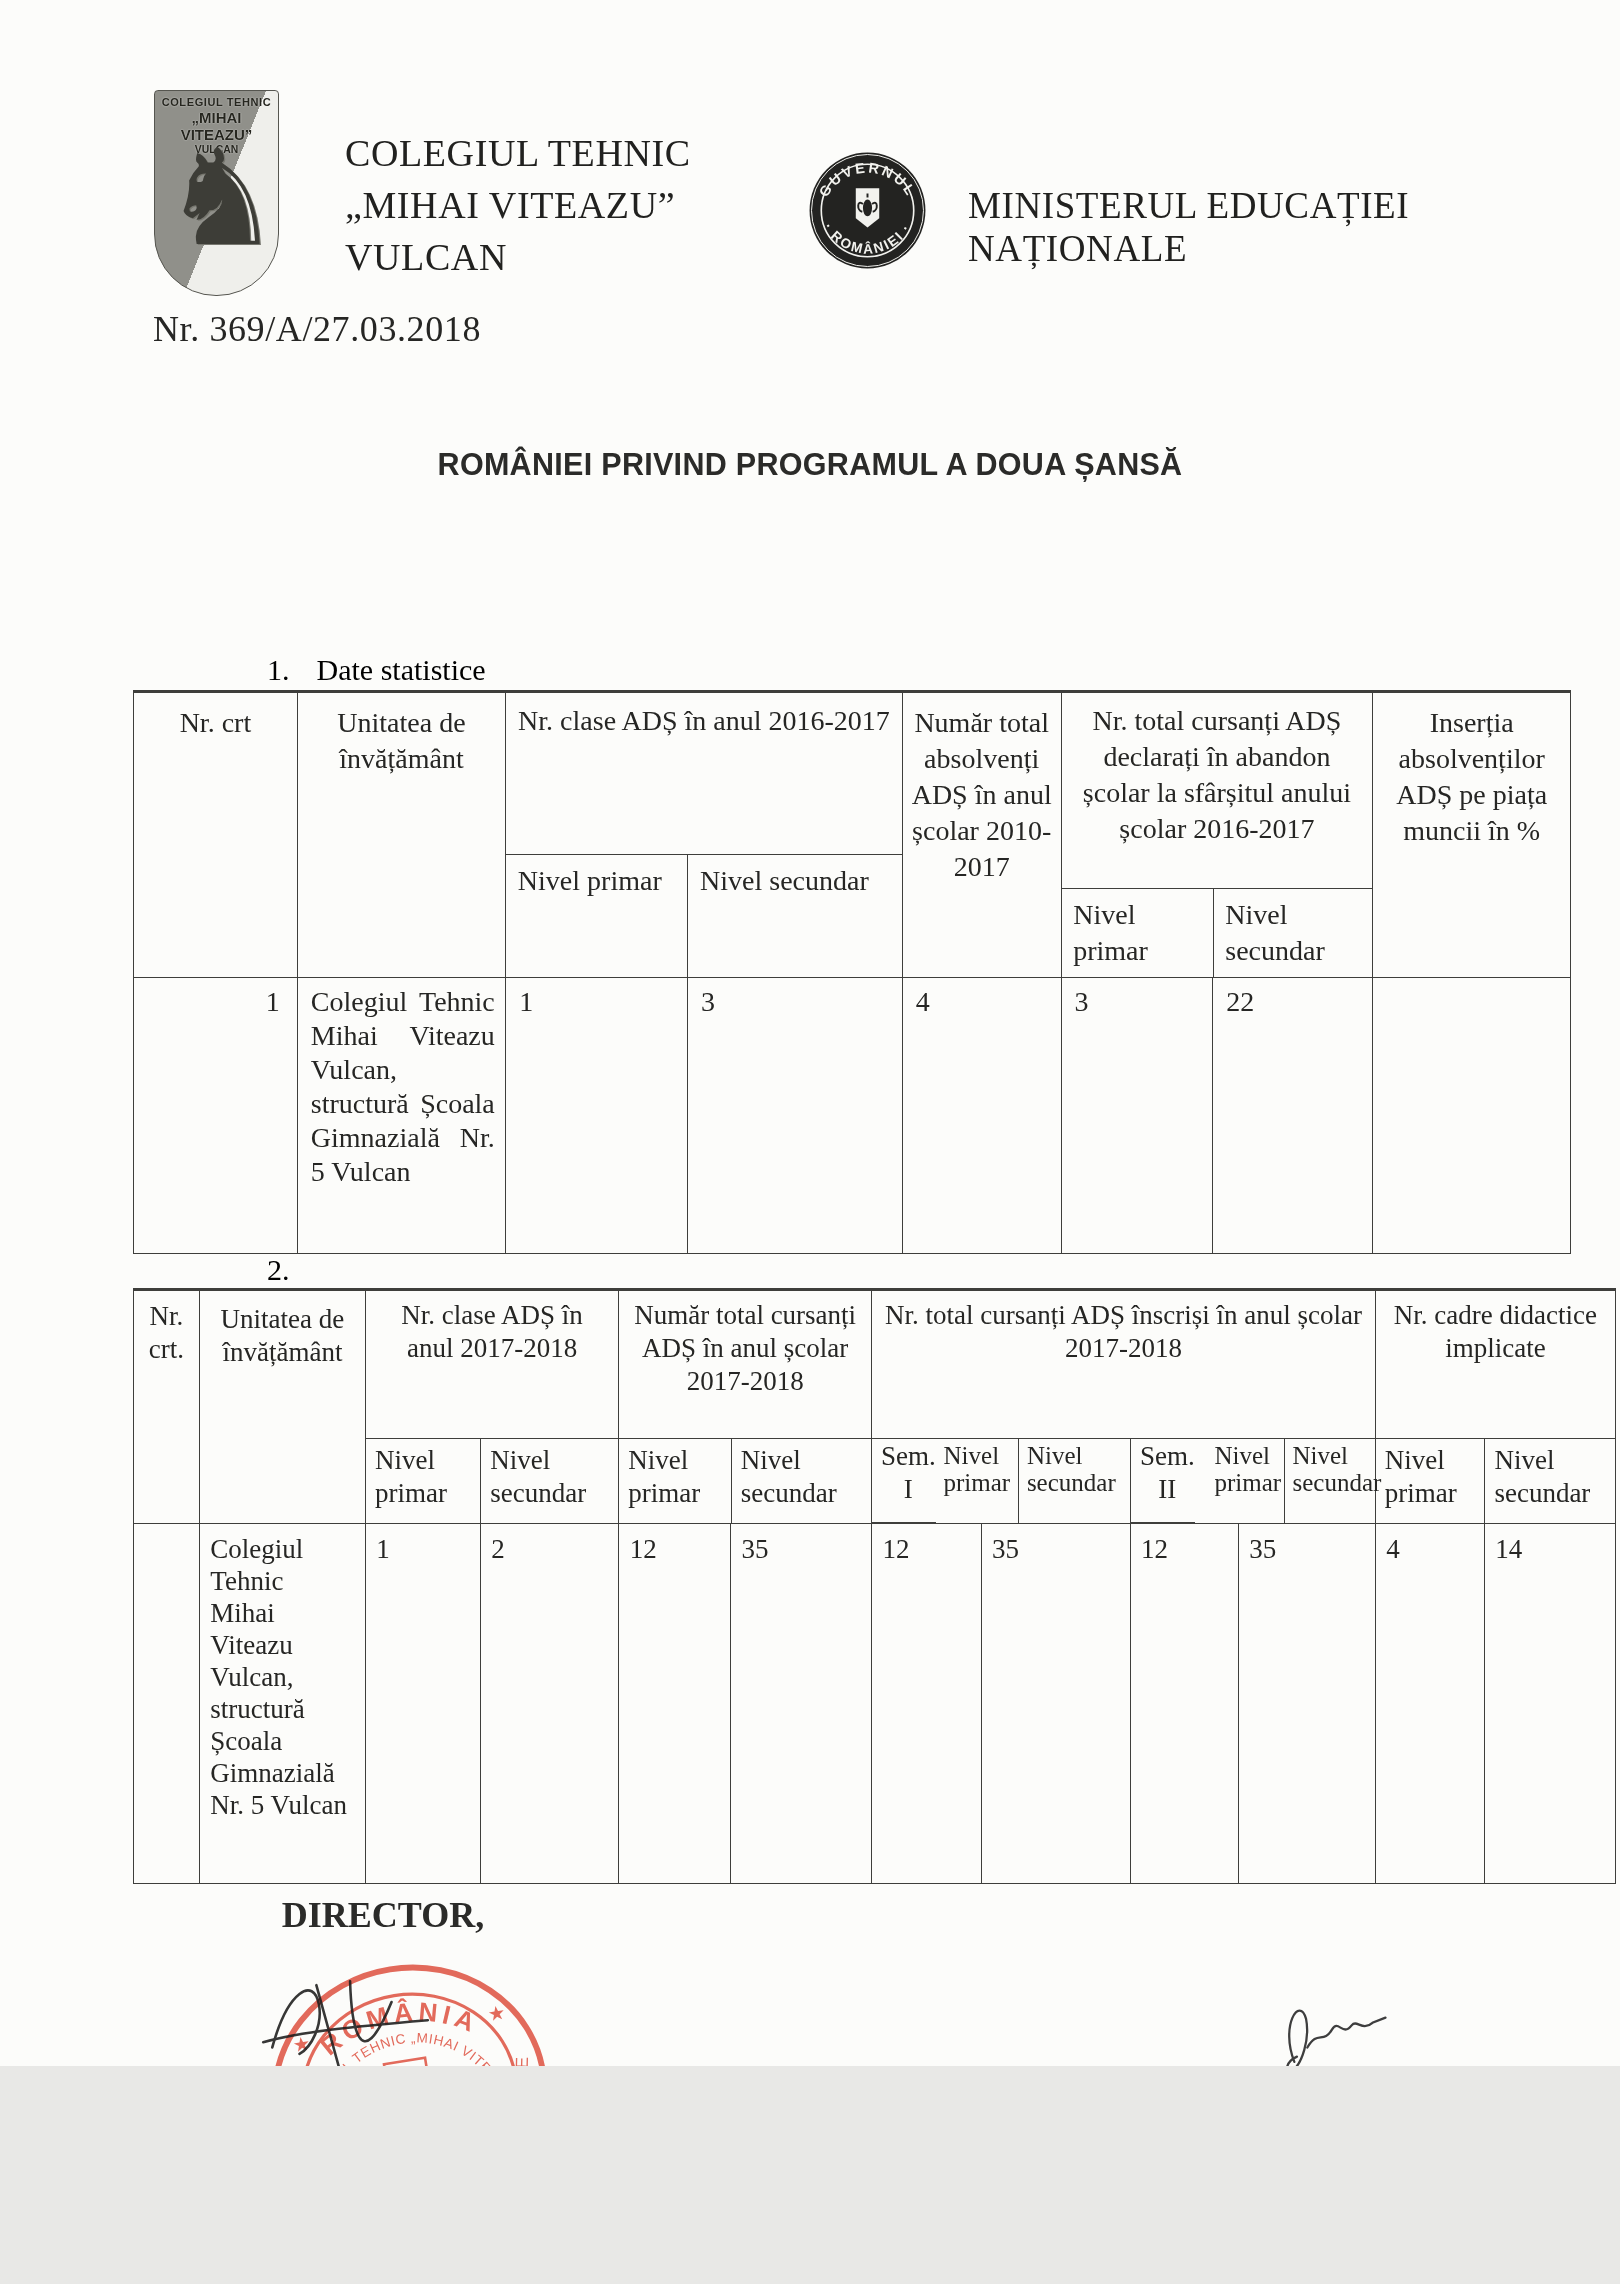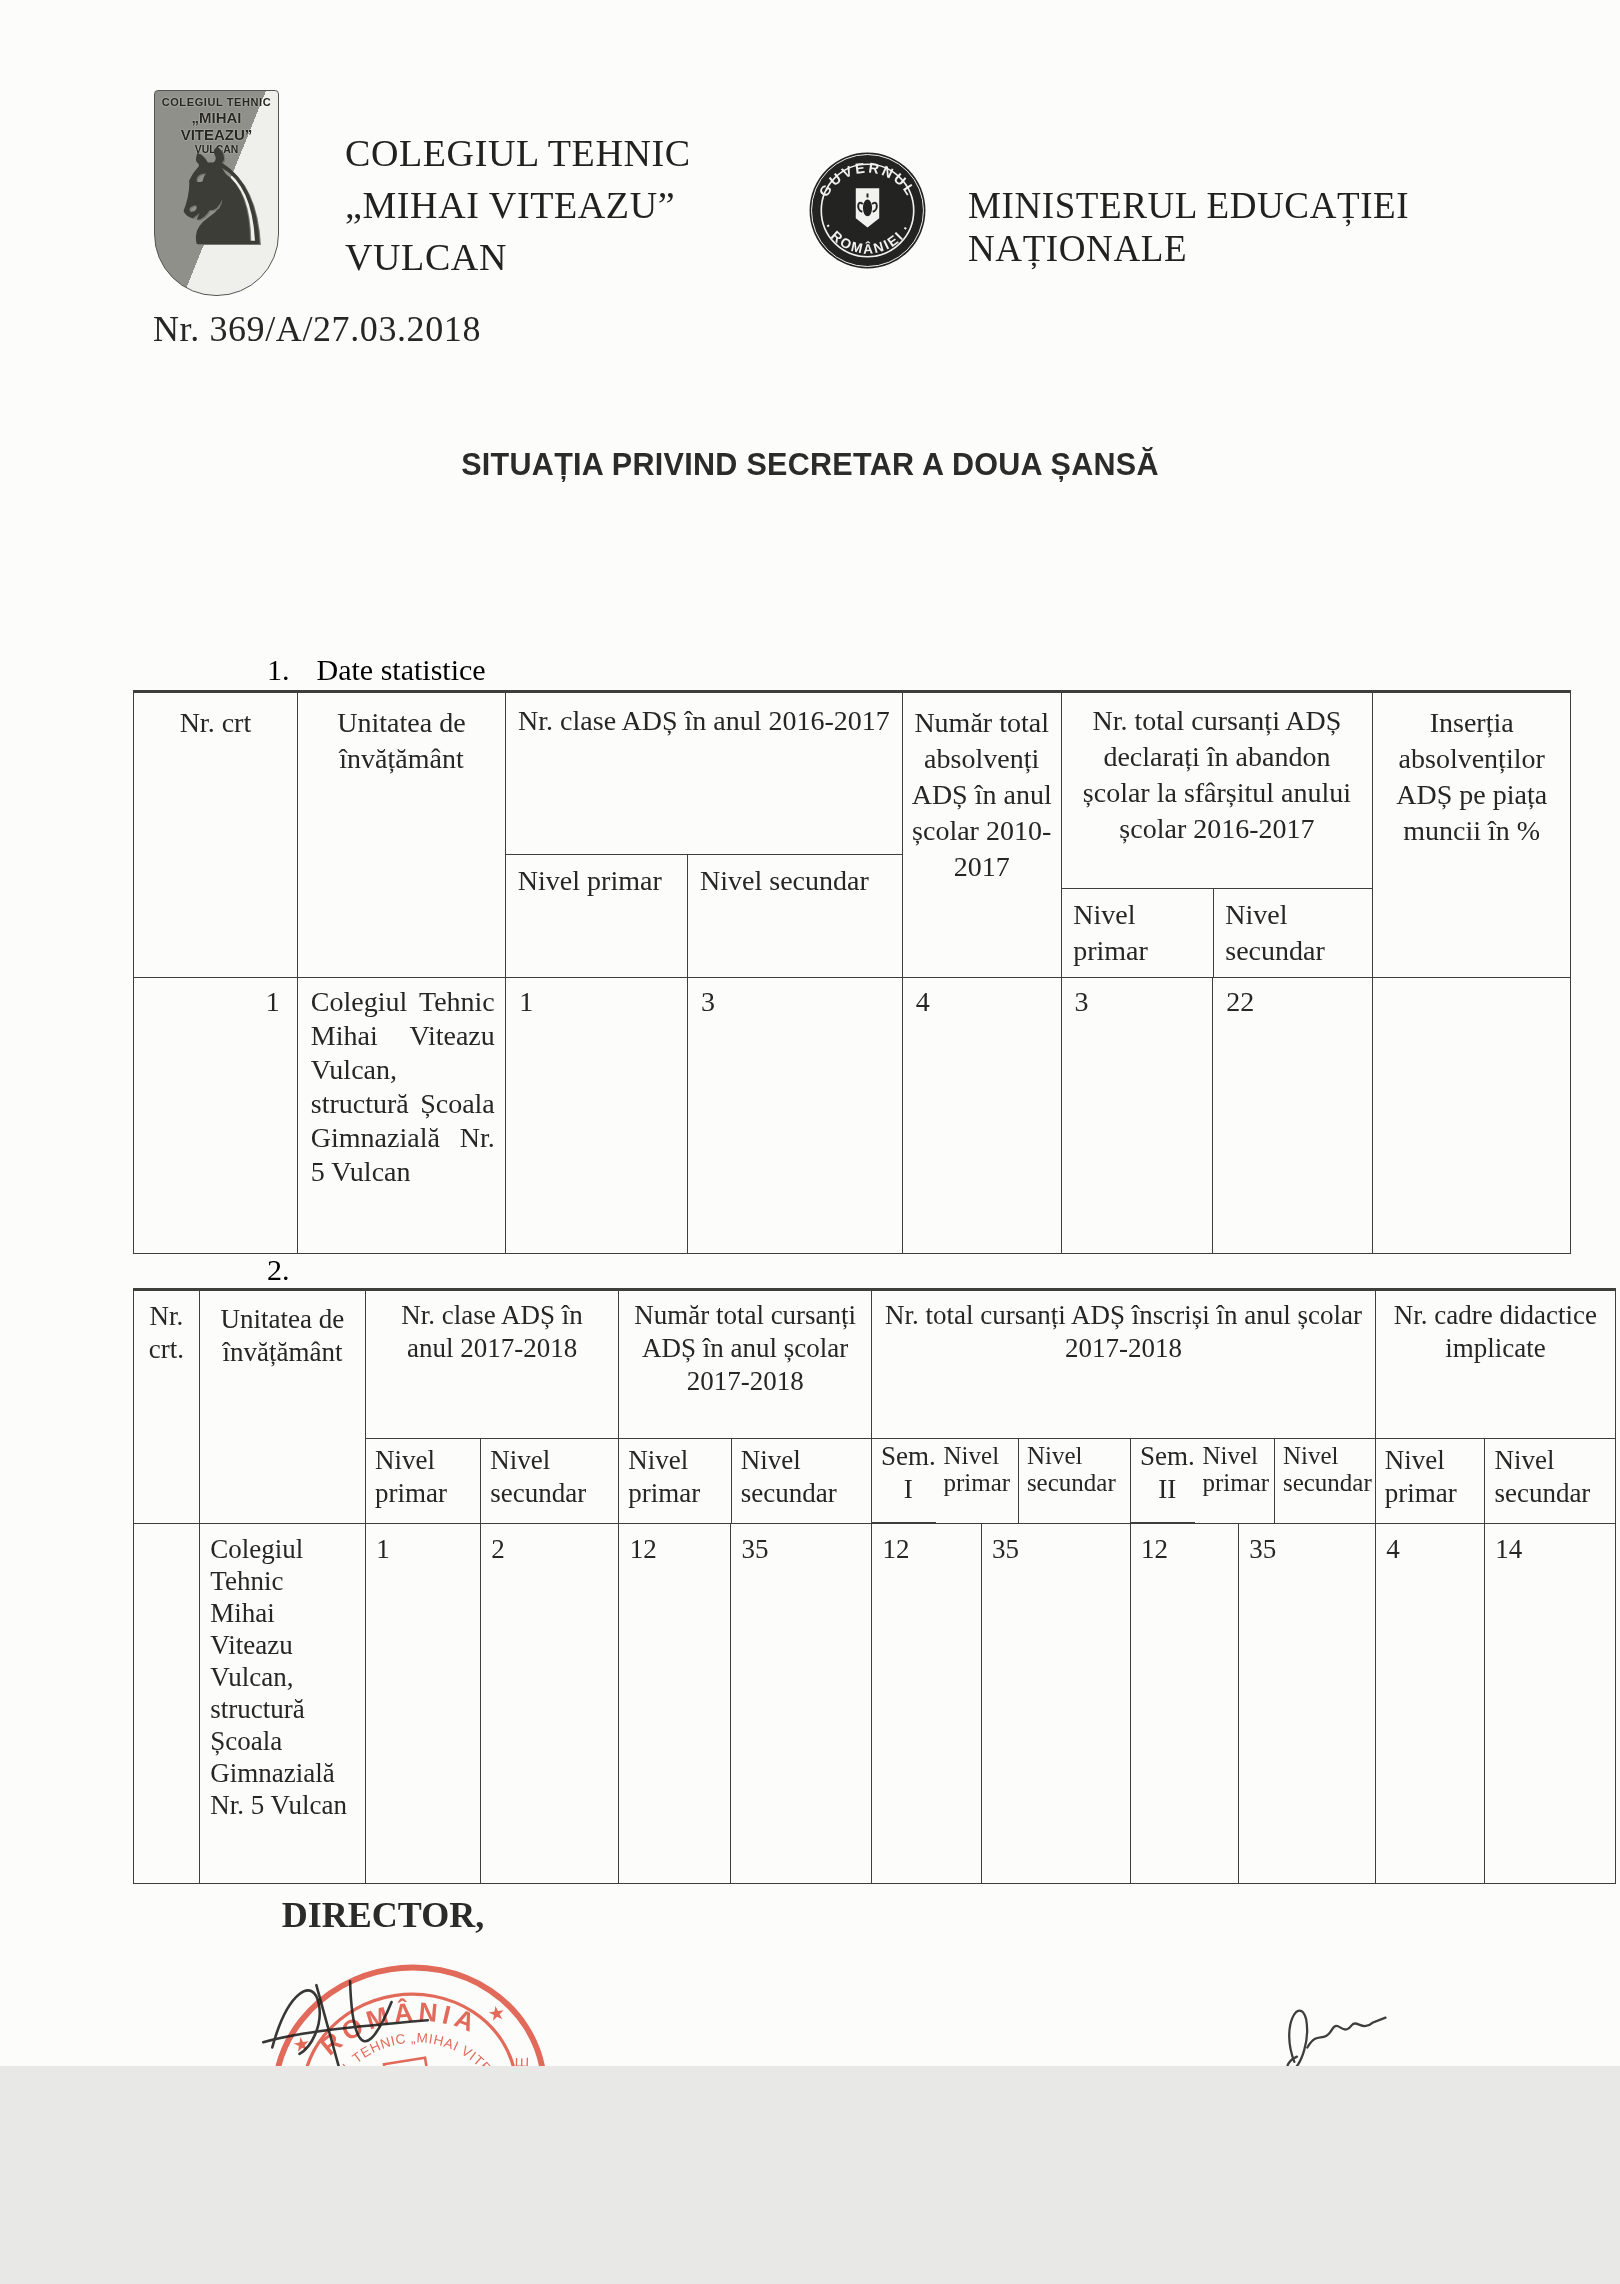--- a/index.html
+++ b/index.html
@@ -50,21 +50,21 @@
   .t1 .grp-label{flex:0 0 162px;}
   .t1 td{height:276px;vertical-align:top;padding:6.5px 5.2px 0 13px;line-height:34px;}
 
   .t2{position:absolute;left:133px;top:1288px;width:1483px;font-size:27px;line-height:33px;}
   .t2 thead th{height:234px;}
   .t2 .grp-label{flex:0 0 148px;padding-top:7.8px;}
   .t2 .sub{padding:5.2px 2.6px 0 9px;}
   .t2 td{height:360px;vertical-align:top;padding:9px 3.9px 0 10.4px;line-height:32px;}
 
   .semgrp{display:flex;flex-direction:row;box-sizing:border-box;}
-  .semgrp.b{border-left:1.9px solid #3e3e3b;}
+  .semgrp.b{border-left:1.9px solid #3e3e3b;gap:12px;}
   .sem-label{flex:0 0 30px;border-bottom:1.9px solid #3e3e3b;padding:1.3px 0 0 9px;box-sizing:border-box;}
   .sem-cells{flex:1;display:flex;font-size:25px;line-height:27px;}
   .sem-cells .sub{padding:2.6px 1.3px 0 7.8px;}
 
   .cell-right{text-align:right;padding-right:17px !important;}
   .cell-name{text-align:justify;padding-right:10.4px !important;}
 
   
   .sig-block{text-align:center;font-weight:bold;font-size:36px;line-height:43px;color:#2b2b29;}
   #director{left:156px;top:1894px;width:454px;}
@@ -107,21 +107,21 @@
     </text>
     <path d="M 78 62 h 36 v 46 l -18 14 l -18 -14 z" fill="#f2f2ee"></path>
     <ellipse cx="96" cy="92" rx="7" ry="13" fill="#232321"></ellipse>
     <path d="M 89 86 C 80 78 79 96 88 98 M 103 86 C 112 78 113 96 104 98 M 96 76 v -6" fill="none" stroke="#232321" stroke-width="3"></path>
   </svg>
 
   <div class="abs ministry">MINISTERUL EDUCAȚIEI NAȚIONALE</div>
 
   <div class="abs regnr">Nr.  369/A/27.03.2018</div>
 
-  <div class="abs doc-title">SITUAȚIA PRIVIND SECRETAR A DOUA ȘANSĂ</div>
+  <div class="abs doc-title">ROMÂNIEI PRIVIND PROGRAMUL A DOUA ȘANSĂ</div>
 
   <div class="abs sec-label" id="sec1">
     <span>1.</span><span class="gap"></span><span>Date statistice</span>
   </div>
 
   <table class="t1">
     <colgroup>
       <col style="width:11.4%">
         <col style="width:14.5%">
         <col style="width:12.65%">

